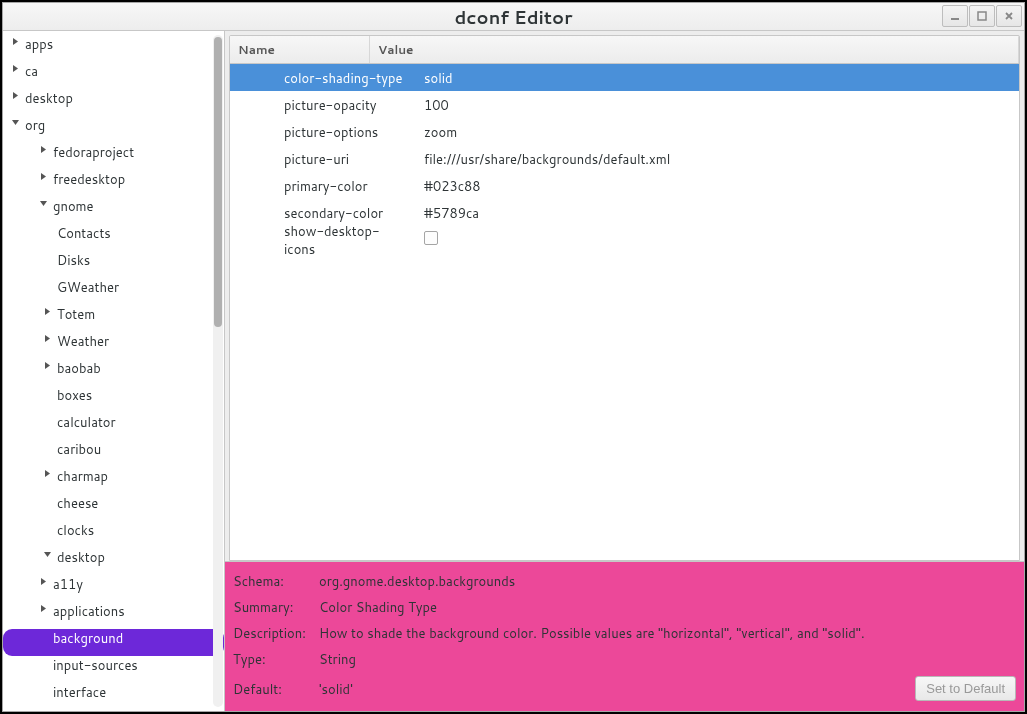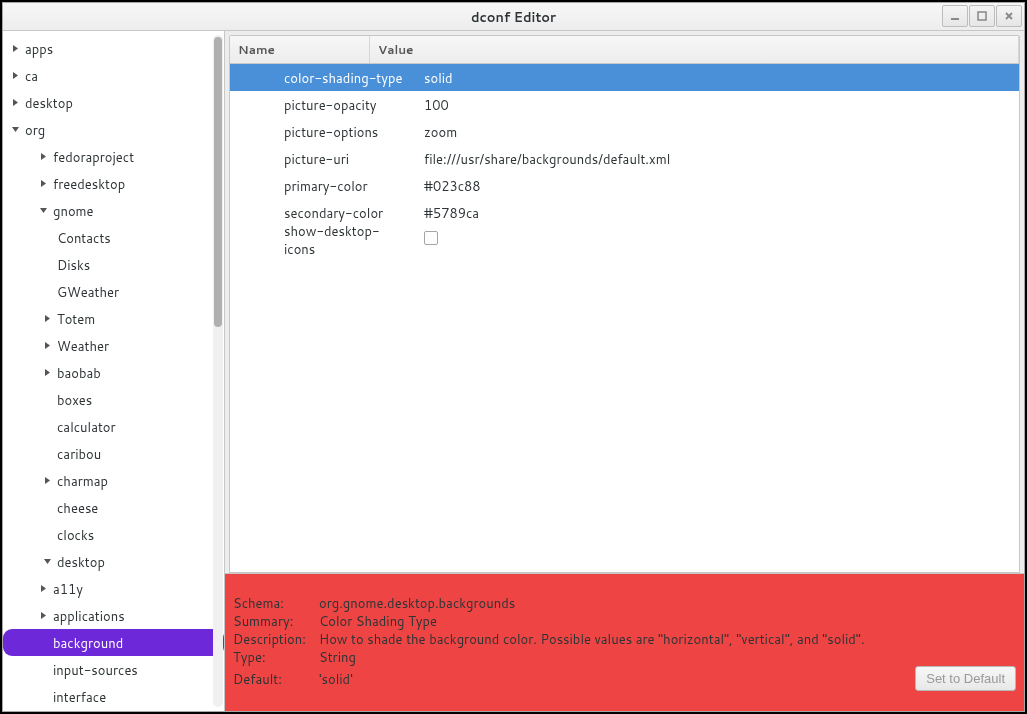--- a/index.html
+++ b/index.html
@@ -25,21 +25,21 @@
     background: linear-gradient(to bottom, #f7f7f7, #ededed);
     border-bottom: 1px solid #c7c7c7;
     display: flex;
     align-items: center;
     justify-content: center;
     position: relative;
   }
   .titlebar-text {
     font-weight: bold;
     color: #2e3436;
-    font-size: 13px;
+    font-size: 18px;
   }
   .window-controls {
     position: absolute;
     right: 2px;
     top: 2px;
     display: flex;
     gap: 1px;
   }
   .win-btn {
     width: 26px;
@@ -63,21 +63,21 @@
     width: 222px;
     background: #fff;
     border-right: 1px solid #c7c7c7;
     overflow-y: hidden;
     position: relative;
     padding-top: 4px;
   }
   .tree { list-style: none; }
   .tree-item {
     display: flex;
-    align-items: center;
+    align-items: flex-start;
     height: 27px;
     padding-left: 6px;
     color: #2e3436;
     white-space: nowrap;
   }
   .tree-item.selected {
     background: #6d28d9;
     color: #fff;
     border-radius: 9px;
   }
@@ -162,25 +162,26 @@
   .cell.col-value { flex: 1; }
   .checkbox {
     width: 14px; height: 14px;
     border: 1px solid #a5a5a5;
     border-radius: 2px;
     background: #fdfdfd;
     display: inline-block;
   }
   
   .detail {
-    background: #ef4444;
-    padding: 20px 8px;
+    background: #ec4899;
+    padding: 10px 8px;
     border-top: 1px solid #c7c7c7;
     display: grid;
     grid-template-columns: 86px 1fr auto;
+    row-gap: 8px;
     align-items: center;
     font-size: 13px;
   }
   .detail-label { color: #2e3436; }
   .detail-value { color: #2e3436; }
   .set-default-btn {
     grid-column: 3;
     grid-row: 5;
     padding: 4px 10px;
     background: linear-gradient(to bottom,#f7f7f7,#e8e8e8);

